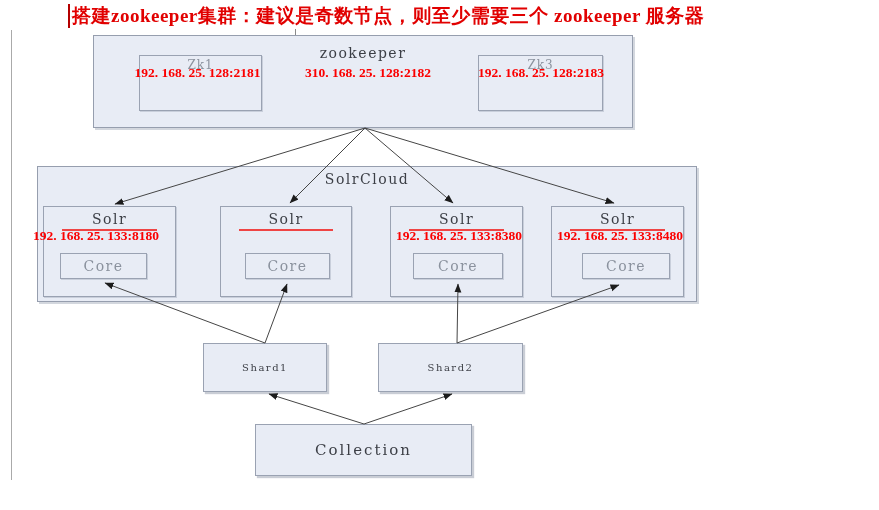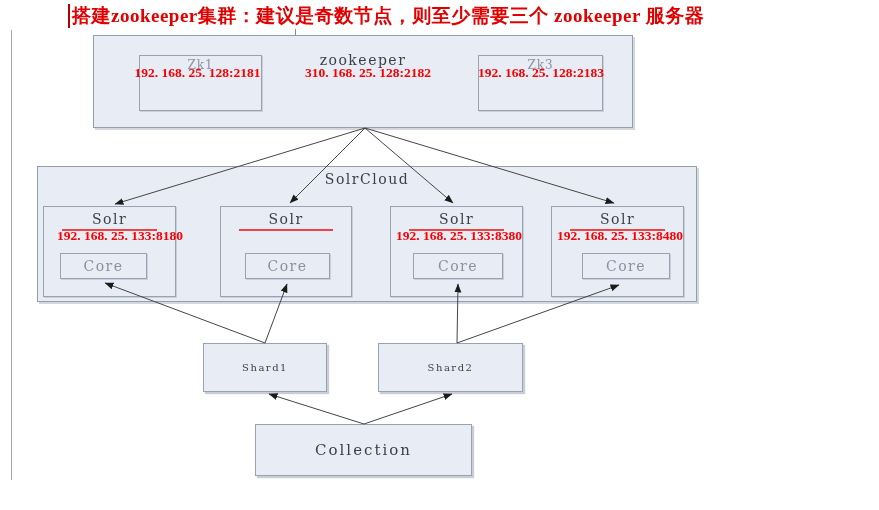--- a/index.html
+++ b/index.html
@@ -15,21 +15,21 @@
   .title-text{
     font-family:"Liberation Serif", serif;font-weight:bold;font-size:19px;
     color:#e10000;white-space:nowrap;letter-spacing:0.5px;
   }
 
   .group{
     position:absolute;background:#e8ecf5;border:1px solid #969eae;
     box-shadow:2px 2px 0 rgba(130,140,160,0.35);box-sizing:border-box;
   }
   .group-label{
-    text-align:center;color:#3c3f46;font-size:14px;letter-spacing:1.5px;padding-top:16px;
+    text-align:center;color:#3c3f46;font-size:14px;letter-spacing:1.5px;padding-top:9px;
   }
   .node{
     position:absolute;background:#e8ecf5;border:1px solid #9aa2b2;
     box-shadow:1px 1px 0 rgba(130,140,160,0.3);box-sizing:border-box;
   }
   .zk-label{
     text-align:center;color:#8b929e;font-size:12px;letter-spacing:1px;margin-top:2px;
   }
   .solr-title{
     width:72%;margin:4px auto 0;text-align:center;color:#3c3f46;font-size:14px;
@@ -99,21 +99,21 @@
   <div class="node" style="left:245px;top:253px;width:85px;height:26px;">
     <div class="core-label">Core</div>
   </div>
   <div class="node" style="left:413px;top:253px;width:90px;height:26px;">
     <div class="core-label">Core</div>
   </div>
   <div class="node" style="left:582px;top:253px;width:88px;height:26px;">
     <div class="core-label">Core</div>
   </div>
 
-  <div class="ip" style="left:40px;top:229px;width:160px;">192. 168. 25. 133:8180</div>
+  <div class="ip" style="left:16px;top:229px;width:160px;">192. 168. 25. 133:8180</div>
   <div class="ip" style="left:379px;top:229px;width:160px;">192. 168. 25. 133:8380</div>
   <div class="ip" style="left:540px;top:229px;width:160px;">192. 168. 25. 133:8480</div>
 
   <div class="node" style="left:203px;top:343px;width:124px;height:49px;box-shadow:2px 2px 1px rgba(120,130,150,0.4);">
     <div class="big-label" style="line-height:47px;">Shard1</div>
   </div>
   <div class="node" style="left:378px;top:343px;width:145px;height:49px;box-shadow:2px 2px 1px rgba(120,130,150,0.4);">
     <div class="big-label" style="line-height:47px;">Shard2</div>
   </div>
 

